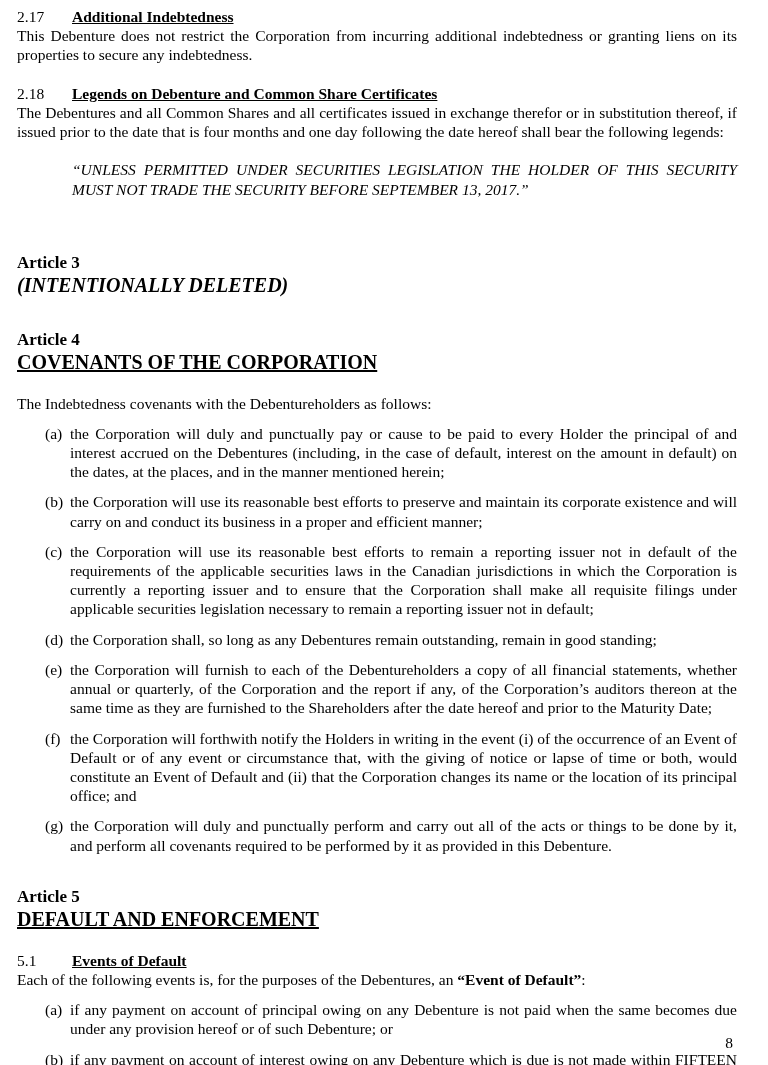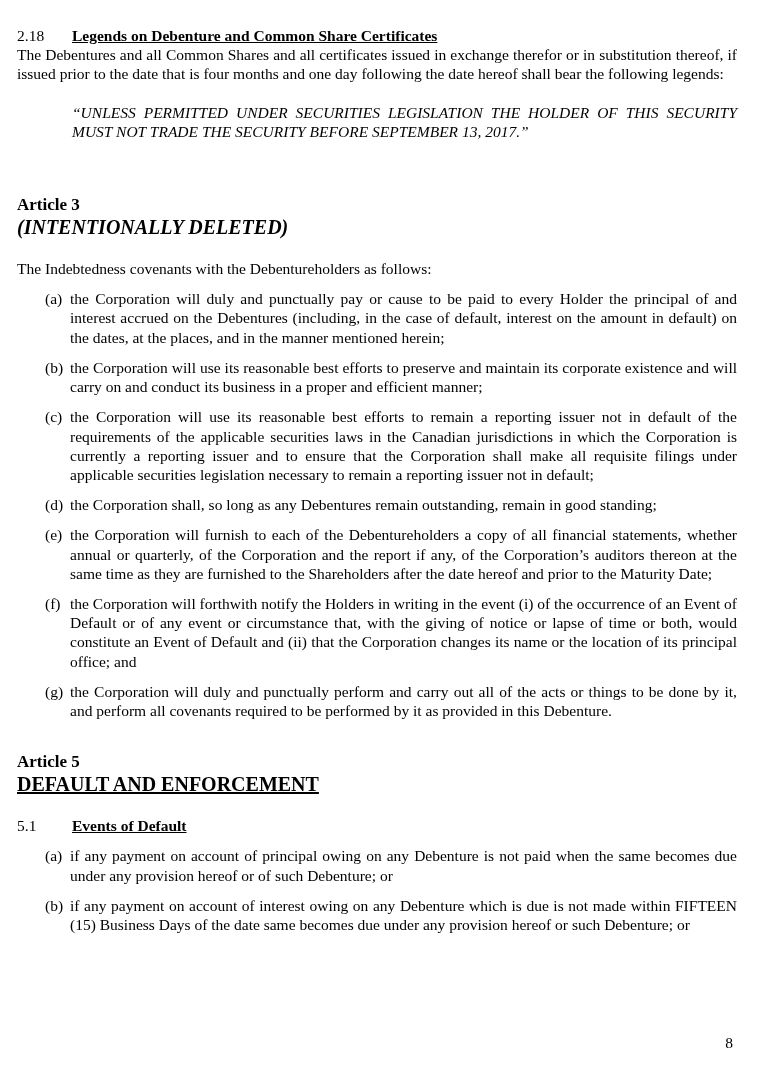--- a/index.html
+++ b/index.html
@@ -43,34 +43,44 @@
     right: 35px;
     bottom: 13px;
     font-size: 15.5px;
   }
 </style>
 </head>
 <body>
 
 <div class="page">
 
+  <div class="sec first">
+    <div class="sec-head">
+      <span class="sec-num">2.17</span><span class="sec-title">Additional Indebtedness</span>
+    </div>
+    <p class="body-text">This Debenture does not restrict the Corporation from incurring additional indebtedness or granting liens on its properties to secure any indebtedness.</p>
+  </div>
 
   <div class="sec">
     <div class="sec-head">
       <span class="sec-num">2.18</span><span class="sec-title">Legends on Debenture and Common Share Certificates</span>
     </div>
     <p class="body-text">The Debentures and all Common Shares and all certificates issued in exchange therefor or in substitution thereof, if issued prior to the date that is four months and one day following the date hereof shall bear the following legends:</p>
     <p class="legend">“UNLESS PERMITTED UNDER SECURITIES LEGISLATION THE HOLDER OF THIS SECURITY MUST NOT TRADE THE SECURITY BEFORE SEPTEMBER 13, 2017.”</p>
   </div>
 
   <div class="article article-3">
     <div class="article-title">Article 3</div>
     <div class="article-sub deleted">(INTENTIONALLY DELETED)</div>
   </div>
 
+  <div class="article">
+    <div class="article-title">Article 4</div>
+    <div class="article-sub underline">COVENANTS OF THE CORPORATION</div>
+  </div>
 
   <div class="sec">
     <p class="body-text intro">The Indebtedness covenants with the Debentureholders as follows:</p>
 
     <div class="li">
       <span class="li-label">(a)</span>
       <span class="li-text">the Corporation will duly and punctually pay or cause to be paid to every Holder the principal of and interest accrued on the Debentures (including, in the case of default, interest on the amount in default) on the dates, at the places, and in the manner mentioned herein;</span>
     </div>
     <div class="li">
       <span class="li-label">(b)</span>
@@ -100,20 +110,21 @@
 
   <div class="article">
     <div class="article-title">Article 5</div>
     <div class="article-sub underline">DEFAULT AND ENFORCEMENT</div>
   </div>
 
   <div class="sec">
     <div class="sec-head">
       <span class="sec-num">5.1</span><span class="sec-title">Events of Default</span>
     </div>
+    <p class="body-text intro"><span>Each of the following events is, for the purposes of the Debentures, an </span><b>“Event of Default”</b><span>:</span></p>
 
     <div class="li">
       <span class="li-label">(a)</span>
       <span class="li-text">if any payment on account of principal owing on any Debenture is not paid when the same becomes due under any provision hereof or of such Debenture; or</span>
     </div>
     <div class="li">
       <span class="li-label">(b)</span>
       <span class="li-text">if any payment on account of interest owing on any Debenture which is due is not made within FIFTEEN (15) Business Days of the date same becomes due under any provision hereof or such Debenture; or</span>
     </div>
   </div>

